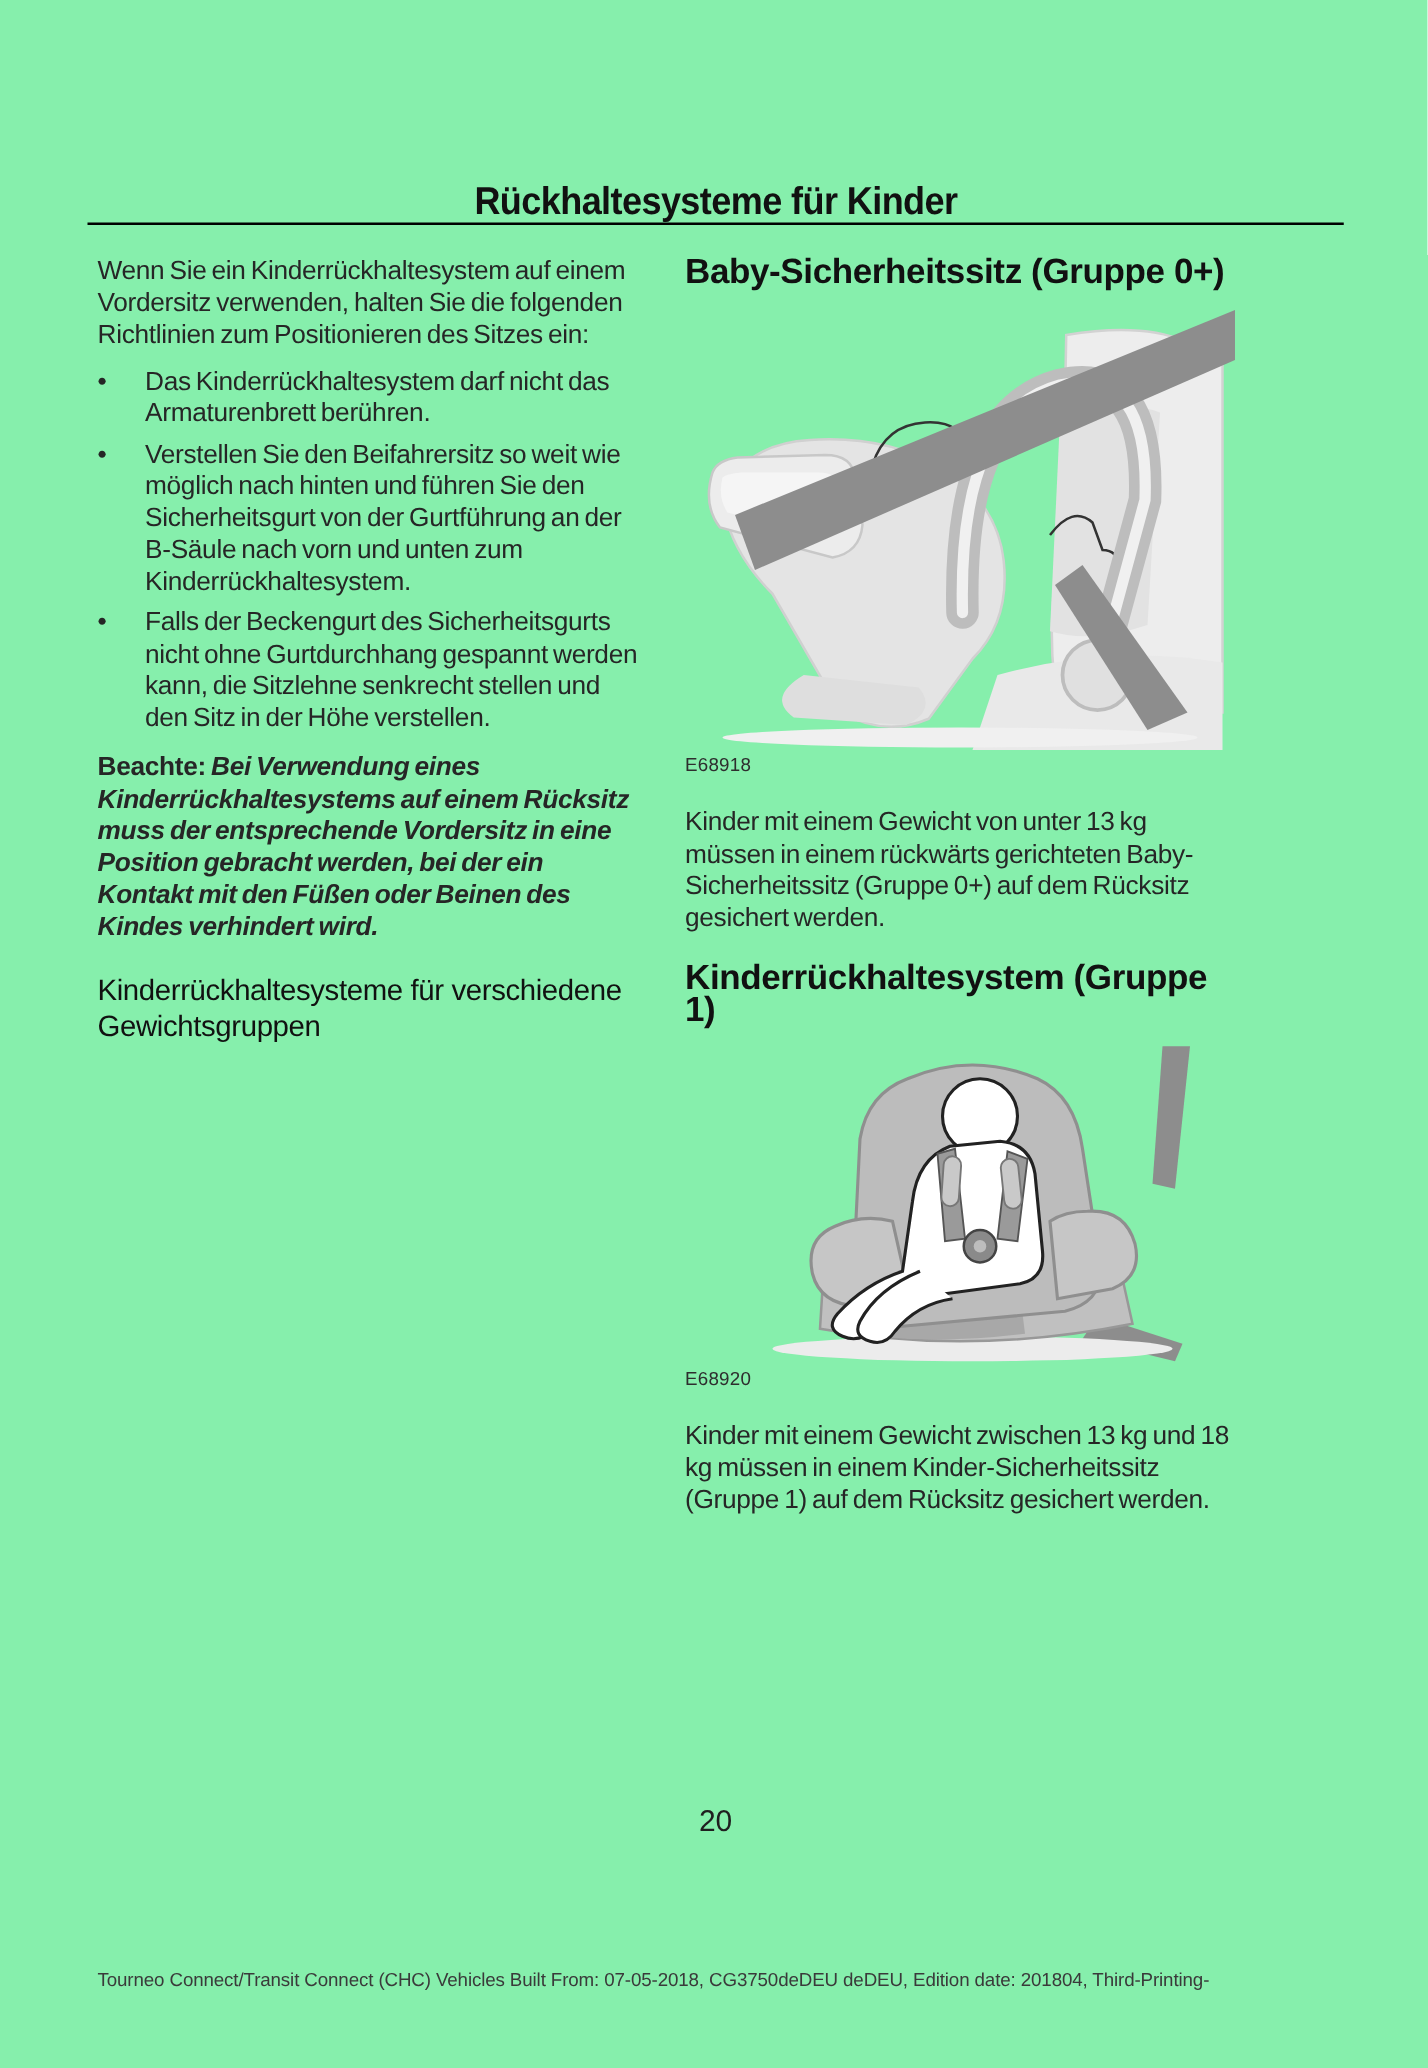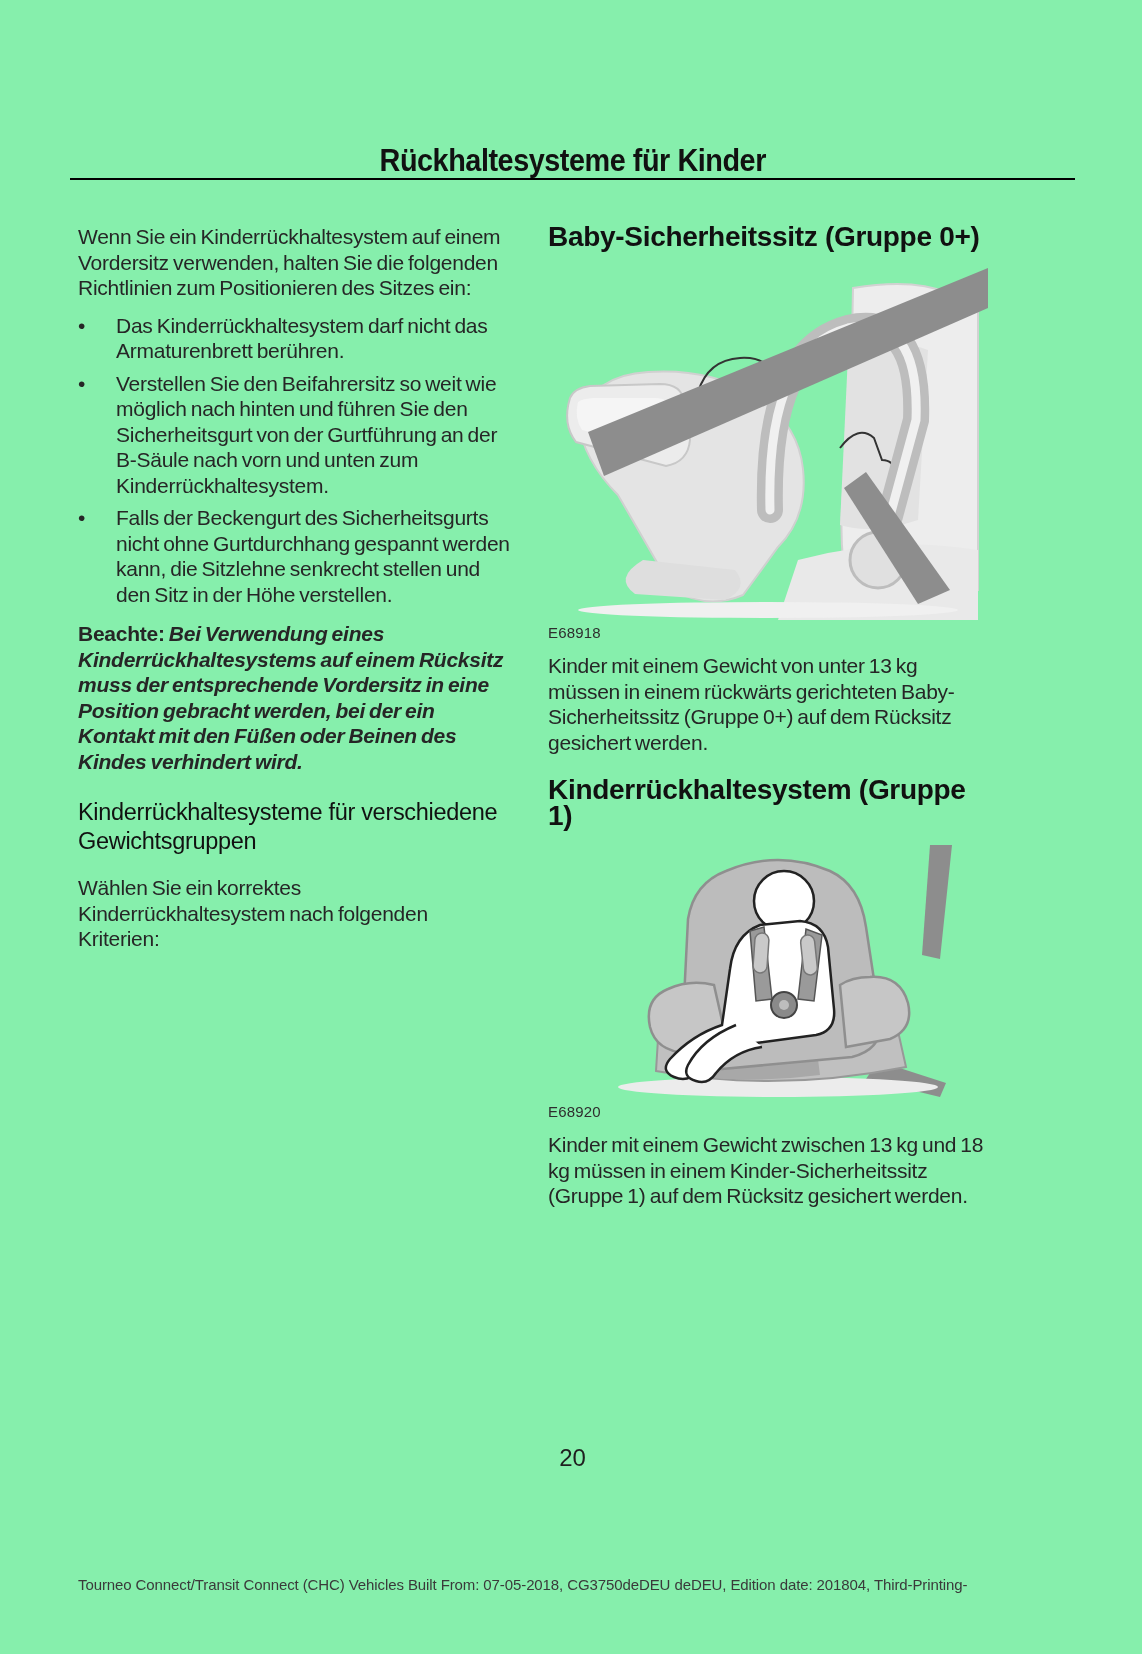--- a/index.html
+++ b/index.html
@@ -32,21 +32,21 @@
   .title-rule {
     position: absolute;
     top: 178px;
     left: 70px;
     width: 1005px;
     height: 2px;
     background: #000;
   }
   .columns {
     position: absolute;
-    top: 224px;
+    top: 204px;
     left: 78px;
     width: 997px;
     display: flex;
     gap: 38px;
   }
   .col-left  { width: 432px; }
   .col-right { width: 440px; }
   p, h2, h3, ul { margin: 0; padding: 0; }
   .body-text {
     font-size: 21px;
@@ -92,21 +92,21 @@
     position: relative;
     margin-top: 10px;
   }
   .figure svg { display: block; }
   .figure-label {
     font-size: 15px;
     color: #2e2e2e;
     letter-spacing: 0.2px;
     margin-top: 4px;
   }
-  .figure-caption-gap { margin-top: 12px; }
+  .figure-caption-gap { margin-top: 24px; }
   .page-number {
     position: absolute;
     top: 1444px;
     left: 70px;
     width: 1005px;
     text-align: center;
     font-size: 24px;
     color: #1f1f1f;
   }
   .footer-line {
@@ -146,21 +146,20 @@
         <li class="bullet-item">
           <span class="bullet-dot">•</span>
           <span class="bullet-text body-text">Falls der Beckengurt des Sicherheitsgurts nicht ohne Gurtdurchhang gespannt werden kann, die Sitzlehne senkrecht stellen und den Sitz in der Höhe verstellen.</span>
         </li>
       </ul>
 
       <p class="body-text note-para"><span class="note-label">Beachte:</span><span class="note-body"> Bei Verwendung eines Kinderrückhaltesystems auf einem Rücksitz muss der entsprechende Vordersitz in eine Position gebracht werden, bei der ein Kontakt mit den Füßen oder Beinen des Kindes verhindert wird.</span></p>
 
       <h2 class="section-heading">Kinderrückhaltesysteme für verschiedene Gewichtsgruppen</h2>
 
-      <p class="body-text after-heading">Wählen Sie ein korrektes Kinderrückhaltesystem nach folgenden Kriterien:</p>
     </div>
 
     <div class="col-right">
 
       <h3 class="sub-heading">Baby-Sicherheitssitz (Gruppe 0+)</h3>
 
       <div class="figure">
         <svg width="440" height="360" viewBox="0 0 440 360" aria-hidden="true">
 
           <path d="M305,28 q60,-10 95,5 l30,14 V330 H300 q-14,-60 2,-150 z" fill="#ededed" stroke="#d2d2d2" stroke-width="2"></path>

